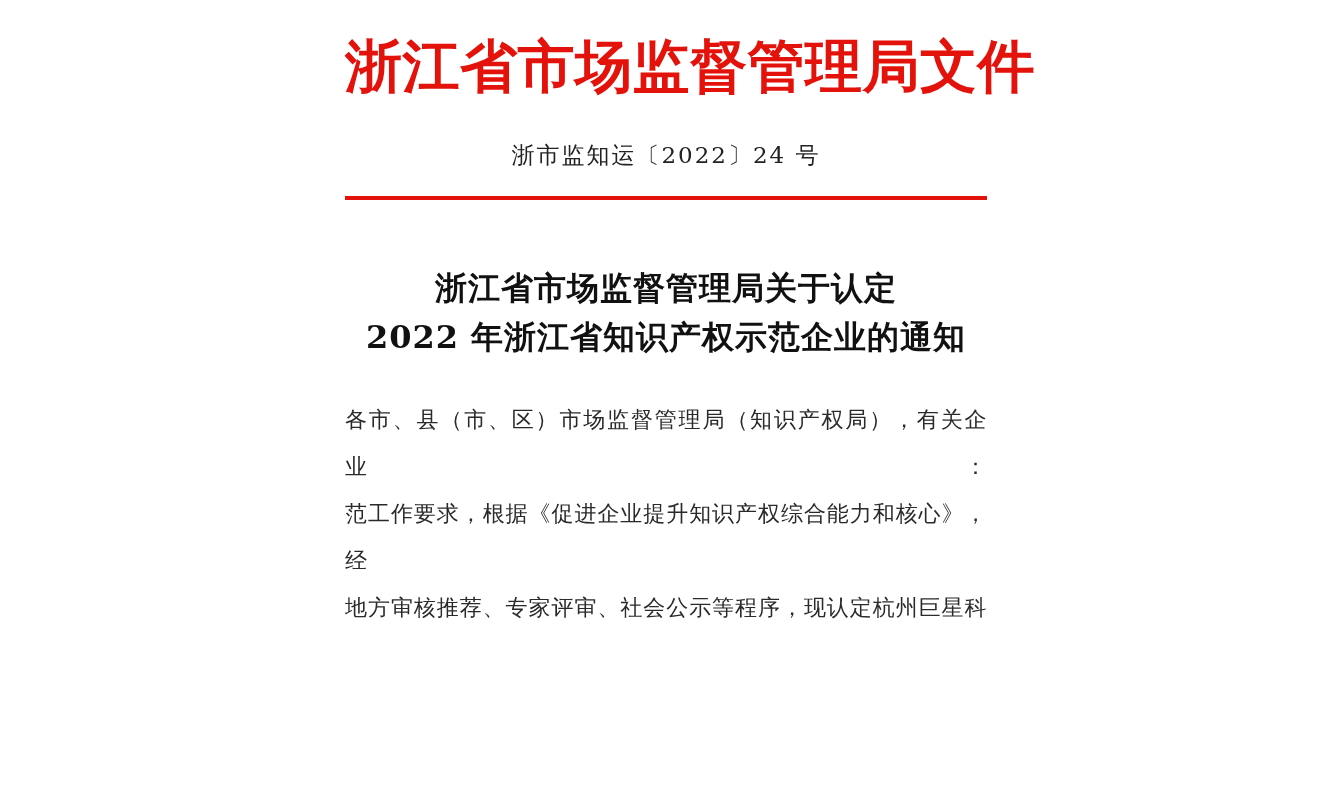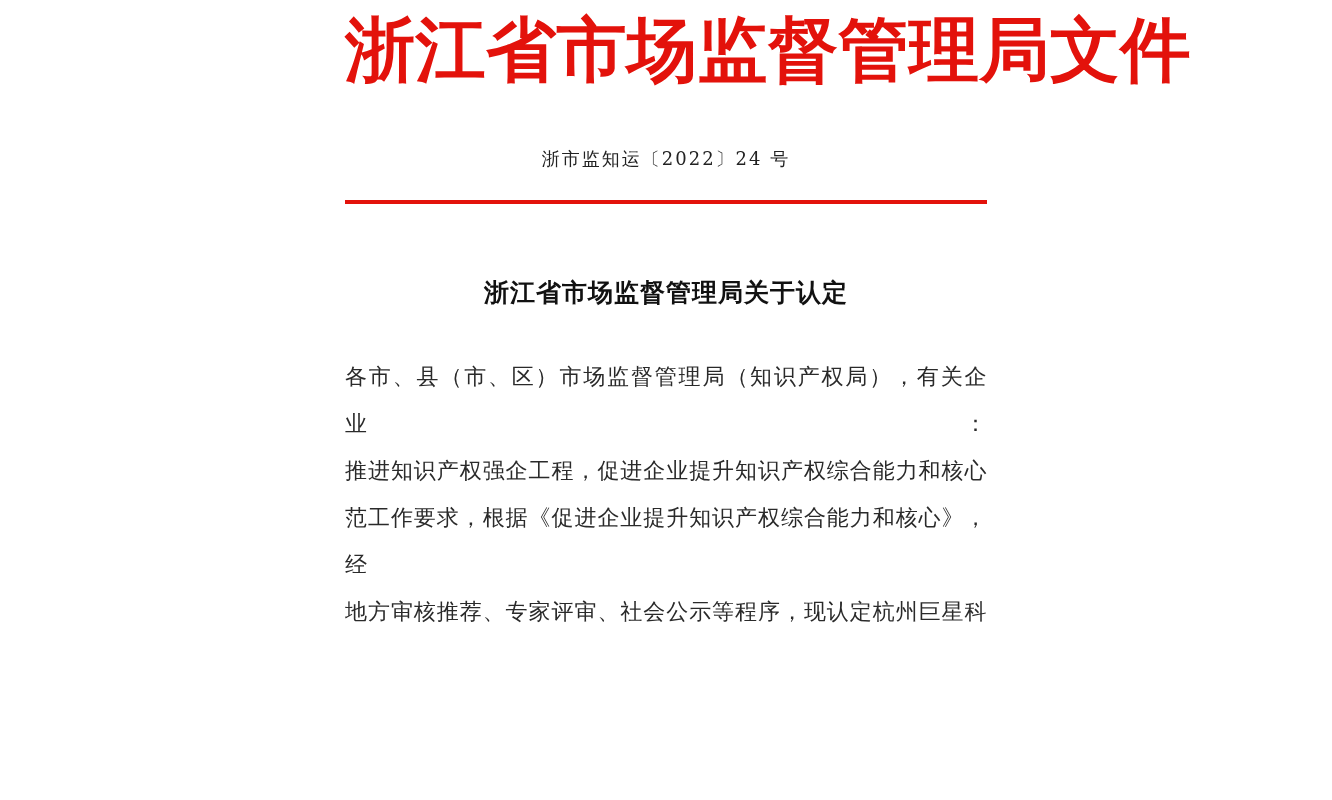--- a/index.html
+++ b/index.html
@@ -10,84 +10,85 @@
     overflow: hidden;
     background: #ffffff;
   }
   .page {
     width: 642px;
     margin: 0 auto;
     font-family: "DejaVu Serif", "Liberation Serif", serif;
     color: #1f1f1f;
   }
   .header-title {
-    margin-top: 16px;
-    font-size: 70px;
+    margin-top: 32px;
+    font-size: 57px;
     line-height: 68px;
     font-weight: bold;
     text-align: left;
     color: var(--accent-red, #e3120b);
     white-space: nowrap;
     letter-spacing: 0.5px;
   }
   .doc-number {
-    margin-top: 62px;
-    font-size: 18px;
+    margin-top: 42px;
+    font-size: 23px;
     line-height: 26px;
     text-align: center;
     color: #222222;
     letter-spacing: 2px;
   }
   .red-rule {
     margin-top: 28px;
     height: 4px;
     width: 100%;
     background: var(--accent-red, #e3120b);
   }
   .doc-title {
     margin-top: 64px;
-    font-size: 25px;
+    font-size: 32px;
     line-height: 49px;
     font-weight: bold;
     text-align: center;
     color: #111111;
     letter-spacing: 1px;
   }
   .body-text {
     margin-top: 36px;
     font-size: 22px;
     line-height: 47px;
     color: #2a2a2a;
   }
   .body-line {
     text-align: justify;
     text-align-last: justify;
     text-justify: inter-character;
     letter-spacing: 0.5px;
+    font-family: Liberation Mono, monospace;
   }
   .body-line.indent {
     text-indent: 2em;
   }
 </style>
 </head>
 <body>
 
 <div class="page">
 
   <div class="header-title">浙江省市场监督管理局文件</div>
 
   <div class="doc-number">浙市监知运〔2022〕24 号</div>
 
   <div class="red-rule"></div>
 
   <div class="doc-title">
     <div>浙江省市场监督管理局关于认定</div>
+    <div>2022 年浙江省知识产权示范企业的通知</div>
   </div>
 
   <div class="body-text">
     <div class="body-line">各市、县（市、区）市场监督管理局（知识产权局），有关企业：</div>
-    <div class="body-line">推进知识产权强企工程，促进企业提升知识产权综合能力和核心</div>
     <div class="body-line">范工作要求，根据《促进企业提升知识产权综合能力和核心》，经</div>
     <div class="body-line">地方审核推荐、专家评审、社会公示等程序，现认定杭州巨星科</div>
 
   </div>
 
 </div>
 
 </body></html>

